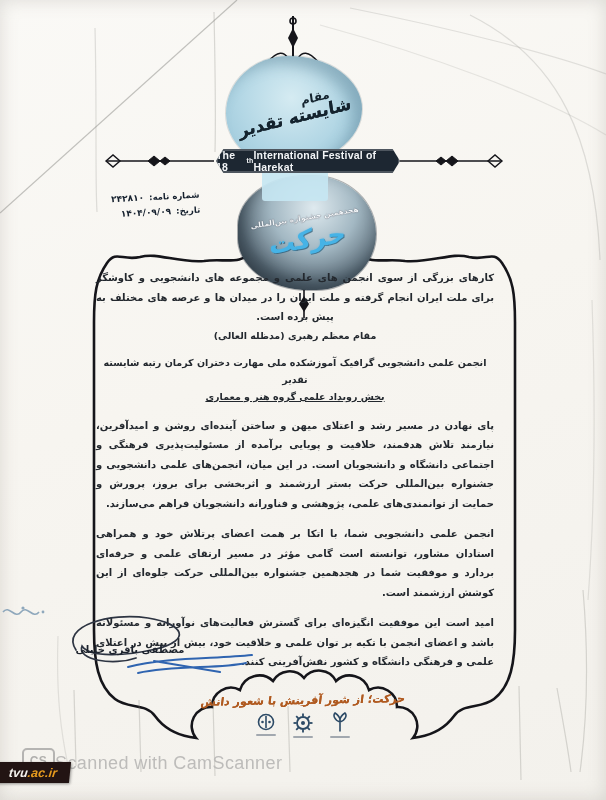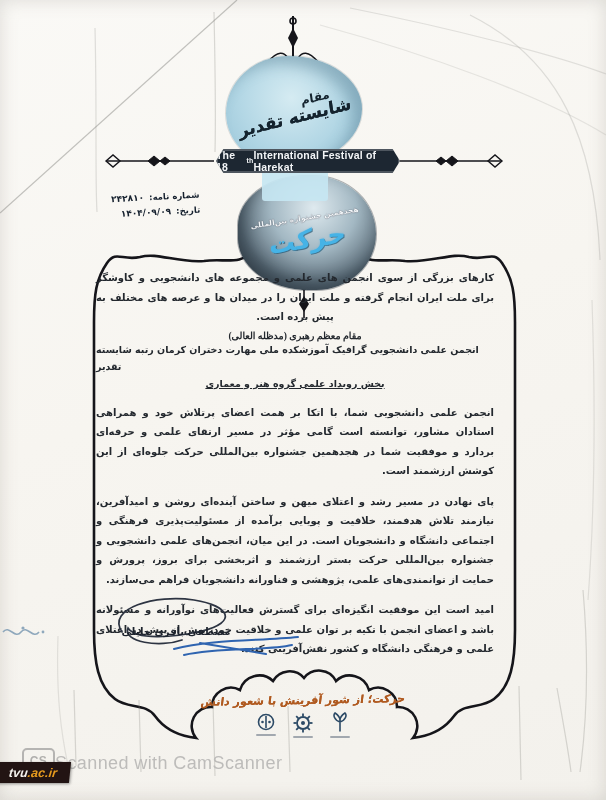--- a/index.html
+++ b/index.html
@@ -63,27 +63,27 @@
   }
   .meta .row{display:flex;gap:5px;justify-content:flex-start;margin-bottom:5px;}
   .meta .lbl{font-size:8.5px;font-weight:700;}
   .meta .val{font-size:9px;font-weight:700;letter-spacing:.3px;}
 
   
   .body-text{
     left:96px;top:268px;width:398px;z-index:12;direction:rtl;color:#23282e;
   }
   .quote{font-size:10px;font-weight:700;line-height:1.95;text-align:justify;text-align-last:center;margin:0;}
-  .attrib{font-size:9.5px;font-weight:700;text-align:center;margin-top:3px;font-family:Liberation Serif, serif;}
-  .recip1{font-size:9.5px;font-weight:700;text-align:left;line-height:1.8;}
+  .attrib{font-size:9.5px;font-weight:700;text-align:center;margin-top:3px;}
+  .recip1{font-size:9.5px;font-weight:700;text-align:center;margin-top:13px;line-height:1.8;}
   .recip2{font-size:9.5px;font-weight:700;text-align:center;line-height:1.8;text-decoration:underline;}
   .para{font-size:10px;font-weight:700;line-height:1.95;text-align:justify;margin:11px 0 0 0;}
 
   
-  .sig-wrap{left:0;top:604px;width:500px;z-index:12;display:flex;align-items:center;}
+  .sig-wrap{left:0;top:604px;width:500px;z-index:12;display:flex;flex-direction:column;align-items:flex-start;}
   .sig-orn{margin-bottom:2px;}
   .sig-block{position:relative;width:260px;text-align:center;direction:rtl;}
   .sig-scribble{position:absolute;left:52px;top:-14px;z-index:1;}
   .sig-name{position:relative;z-index:2;font-size:10px;font-weight:700;color:#1c222c;margin-top:22px;}
   .sig-title{position:relative;z-index:2;font-size:7.5px;font-weight:700;color:#2a2f38;margin-top:4px;white-space:nowrap;}
   .sig-blue{margin-top:-6px;z-index:3;position:relative;}
 
   
   .slogan{
     left:103px;top:694px;width:400px;z-index:12;text-align:center;direction:rtl;
@@ -208,22 +208,22 @@
       <span class="lbl">تاریخ:</span>
       <span class="val">۱۴۰۴/۰۹/۰۹</span>
     </div>
   </div>
 
   <div class="abs body-text">
     <p class="quote">کارهای بزرگی از سوی انجمن های علمی و مجموعه های دانشجویی و کاوشگر برای ملت ایران انجام گرفته و ملت ایران را در میدان ها و عرصه های مختلف به پیش برده است.</p>
     <div class="attrib">مقام معظم رهبری (مدظله العالی)</div>
     <div class="recip1">انجمن علمی دانشجویی گرافیک آموزشکده ملی مهارت دختران کرمان رتبه شایسته تقدیر</div>
     <div class="recip2">بخش رویداد علمی گروه هنر و معماری</div>
+    <p class="para">پای نهادن در مسیر رشد و اعتلای میهن و ساختن آینده‌ای روشن و امیدآفرین، نیازمند تلاش هدفمند، خلاقیت و پویایی برآمده از مسئولیت‌پذیری فرهنگی و اجتماعی دانشگاه و دانشجویان است. در این میان، انجمن‌های علمی دانشجویی و جشنواره بین‌المللی حرکت بستر ارزشمند و اثربخشی برای بروز، پرورش و حمایت از توانمندی‌های علمی، پژوهشی و فناورانه دانشجویان فراهم می‌سازند.</p>
     <p class="para">انجمن علمی دانشجویی شما، با اتکا بر همت اعضای پرتلاش خود و همراهی استادان مشاور، توانسته است گامی مؤثر در مسیر ارتقای علمی و حرفه‌ای بردارد و موفقیت شما در هجدهمین جشنواره بین‌المللی حرکت جلوه‌ای از این کوشش ارزشمند است.</p>
-    <p class="para">پای نهادن در مسیر رشد و اعتلای میهن و ساختن آینده‌ای روشن و امیدآفرین، نیازمند تلاش هدفمند، خلاقیت و پویایی برآمده از مسئولیت‌پذیری فرهنگی و اجتماعی دانشگاه و دانشجویان است. در این میان، انجمن‌های علمی دانشجویی و جشنواره بین‌المللی حرکت بستر ارزشمند و اثربخشی برای بروز، پرورش و حمایت از توانمندی‌های علمی، پژوهشی و فناورانه دانشجویان فراهم می‌سازند.</p>
     <p class="para">امید است این موفقیت انگیزه‌ای برای گسترش فعالیت‌های نوآورانه و مسئولانه باشد و اعضای انجمن با تکیه بر توان علمی و خلاقیت خود، بیش از پیش در اعتلای علمی و فرهنگی دانشگاه و کشور نقش‌آفرینی کنند.</p>
   </div>
 
   <div class="abs sig-wrap">
     <svg class="sig-orn" width="46" height="16" viewBox="0 0 46 16">
       <path d="M3 8 C9 0 15 16 21 8 C27 0 33 16 39 8" fill="none" stroke="#8fa8bc" stroke-width="1.6"></path>
       <circle cx="23" cy="4" r="1.6" fill="#8fa8bc"></circle>
         <circle cx="43" cy="8" r="1.4" fill="#8fa8bc"></circle>
     </svg>
     <div class="sig-block">

